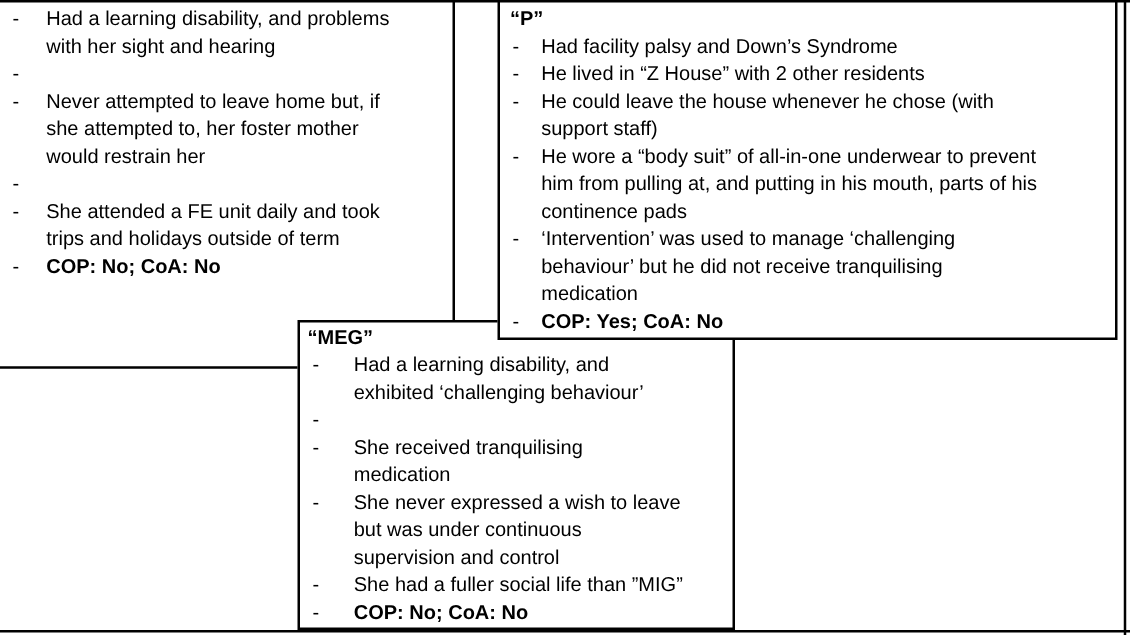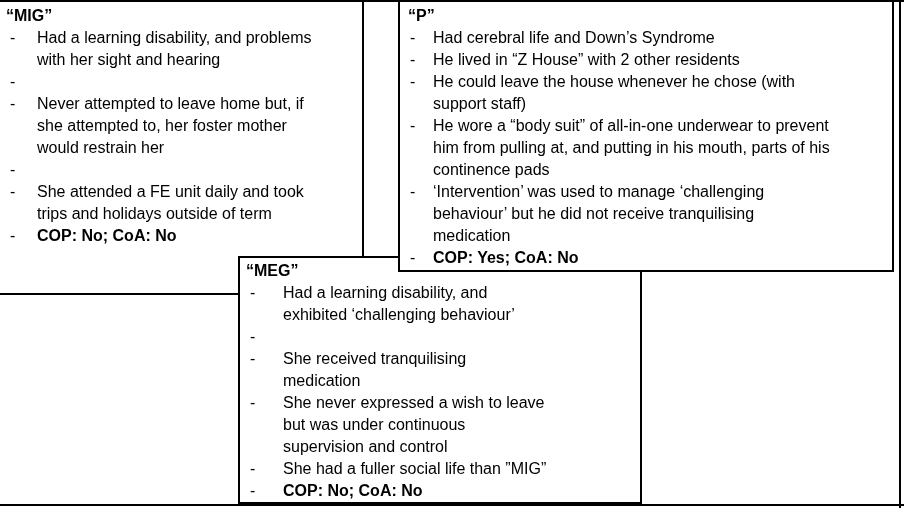--- a/index.html
+++ b/index.html
@@ -39,36 +39,35 @@
   #box-mig{left:-3px;top:-2px;width:367px;height:297px;z-index:1;padding-top:5px;}
   #box-mig h3{padding-left:7px;}
   #box-mig .bullet{padding-left:11px;}
   #box-mig .marker{width:27px;}
 
   #box-p{left:398px;top:-2px;width:496px;height:274px;z-index:3;padding-top:5px;}
   #box-p h3{padding-left:8px;}
   #box-p .bullet{padding-left:10px;padding-right:4px;}
   #box-p .marker{width:23px;}
 
-  #box-meg{left:238px;top:256px;width:404px;height:248px;z-index:2;padding-top:2px;}
+  #box-meg{left:238px;top:256px;width:350px;height:248px;z-index:2;padding-top:2px;}
   #box-meg h3{padding-left:6px;}
   #box-meg .bullet{padding-left:10px;}
   #box-meg .marker{width:33px;}
 </style>
 </head>
 <body>
 
 <div class="canvas">
 
   <div class="frameline" id="frame-top"></div>
   <div class="frameline" id="frame-right"></div>
   <div class="frameline" id="frame-bottom"></div>
 
   <section class="box" id="box-mig">
-    <h3>“MIG”</h3>
     <div>
         <div class="bullet">
           <span class="marker">-</span>
           <span class="text">Had a learning disability, and problems<br>with her sight and hearing</span>
         </div>
         <div class="bullet">
           <span class="marker">-</span>
         </div>
         <div class="bullet">
           <span class="marker">-</span>
@@ -86,21 +85,21 @@
           <span class="text">COP: No; CoA: No</span>
         </div>
       </div>
   </section>
 
   <section class="box" id="box-p">
     <h3>“P”</h3>
     <div>
         <div class="bullet">
           <span class="marker">-</span>
-          <span class="text">Had cerebral life and Down’s Syndrome</span>
+          <span class="text">Had facility palsy and Down’s Syndrome</span>
         </div>
         <div class="bullet">
           <span class="marker">-</span>
           <span class="text">He lived in “Z House” with 2 other residents</span>
         </div>
         <div class="bullet">
           <span class="marker">-</span>
           <span class="text">He could leave the house whenever he chose (with<br>support staff)</span>
         </div>
         <div class="bullet">

